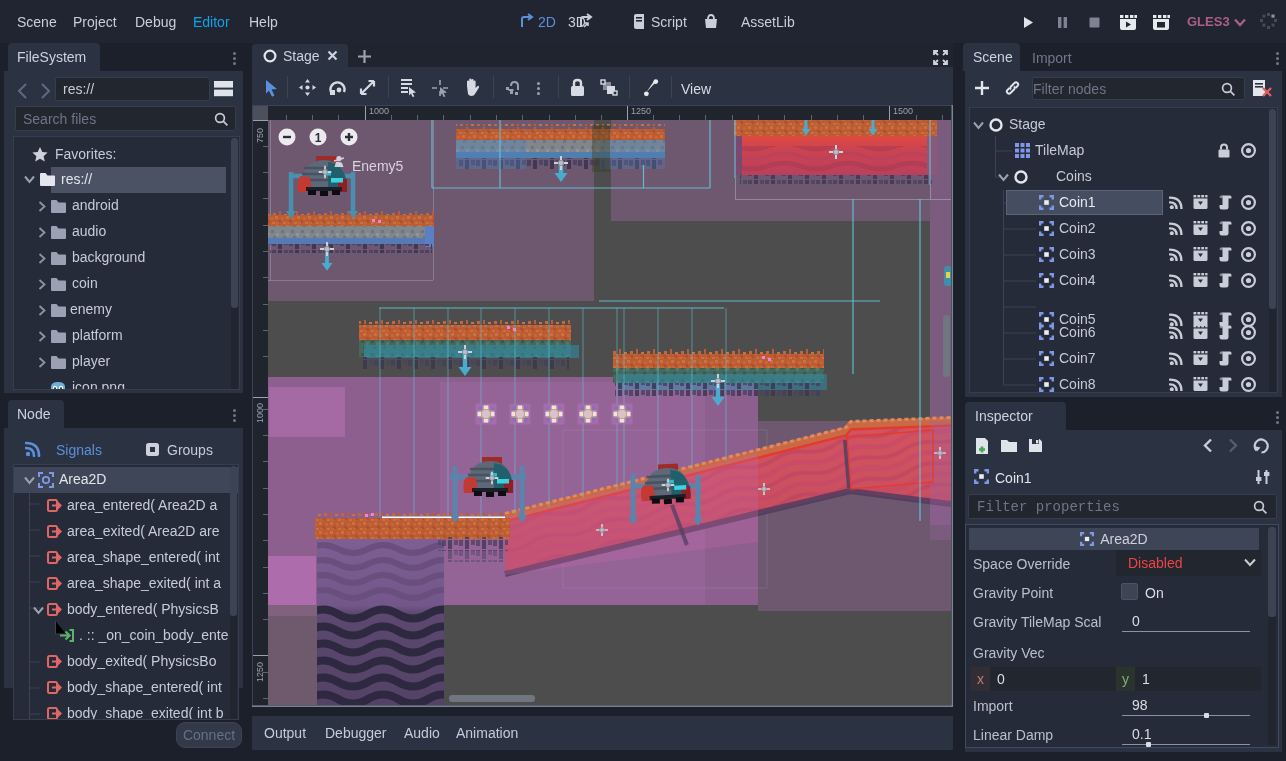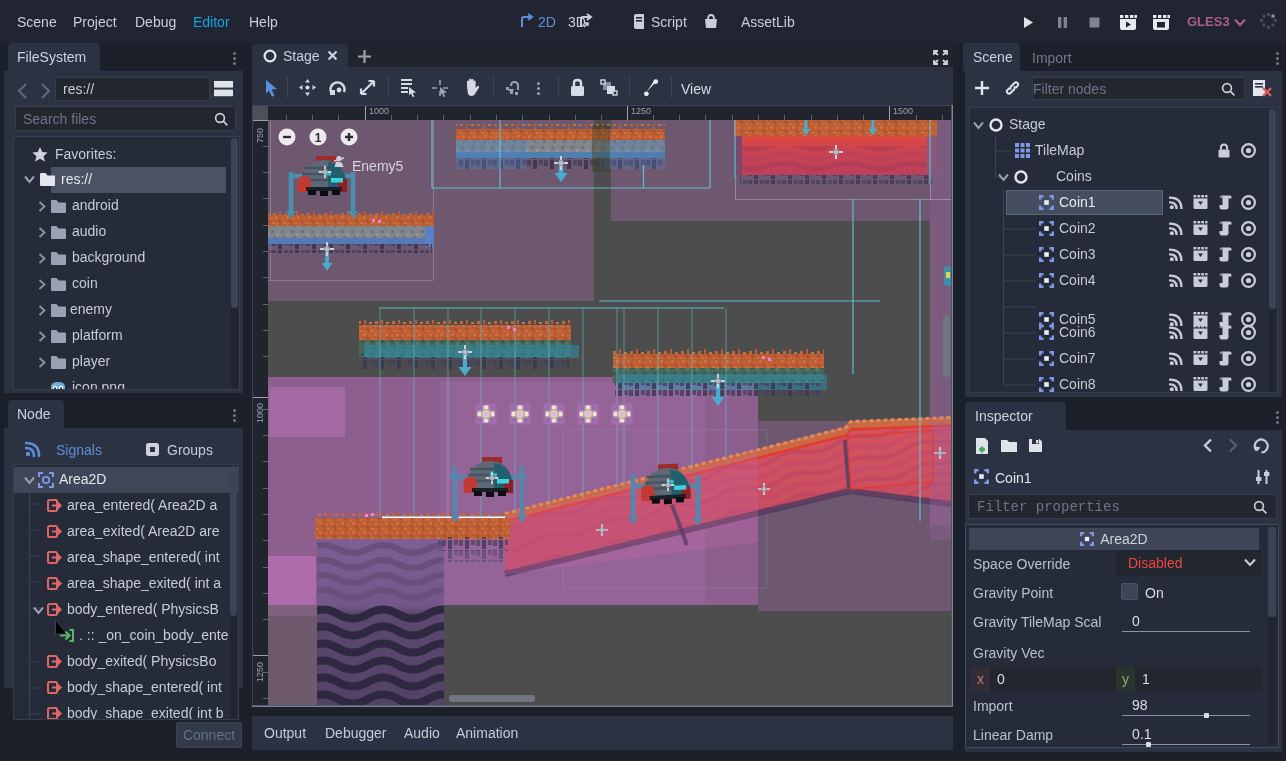--- a/index.html
+++ b/index.html
@@ -375,21 +375,21 @@
         </div>
     <div class="trow" style="top:236px;">
           <svg class="abs" style="left:33px;top:5px" width="15" height="15" viewBox="0 0 15 15">
             <use href="#sym-sigred"></use>
           </svg>
           <span class="abs" style="left:53px;top:4px;">body_shape_exited( int b</span>
         </div>
     <div class="abs" style="right:1px;top:1px;width:7px;height:254px;background:#20252f;"></div>
     <div class="abs" style="right:1px;top:1px;width:7px;height:150px;background:#3c4353;border-radius:3px;"></div>
   </div>
-  <div class="abs" style="left:172px;top:294px;width:64px;height:24px;background:#323949;border:1px solid #3c4353;border-radius:2px;color:#667086;display:flex;align-items:center;justify-content:center;">Connect</div>
+  <div class="abs" style="left:172px;top:294px;width:64px;height:24px;background:#323949;border:1px solid #3c4353;border-radius:9px;color:#667086;display:flex;align-items:center;justify-content:center;">Connect</div>
 </div>
 
 <div class="abs" style="left:252px;top:43px;width:701px;height:24px;background:#20242f;"></div>
 <div class="tab" style="left:252px;top:44px;width:96px;height:23px;">
   <svg style="margin-left:11px" width="14" height="14" viewBox="0 0 14 14">
         <circle cx="7" cy="7" r="5.4" stroke="#e3e6ec" stroke-width="2.2" fill="none"></circle>
       </svg>
   <span style="margin-left:6px;">Stage</span>
   <svg style="margin-left:7px" width="11" height="11" viewBox="0 0 11 11">
         <path d="M1.5 1.5 L9.5 9.5 M9.5 1.5 L1.5 9.5" stroke="#cdd2dd" stroke-width="2.2"></path>

